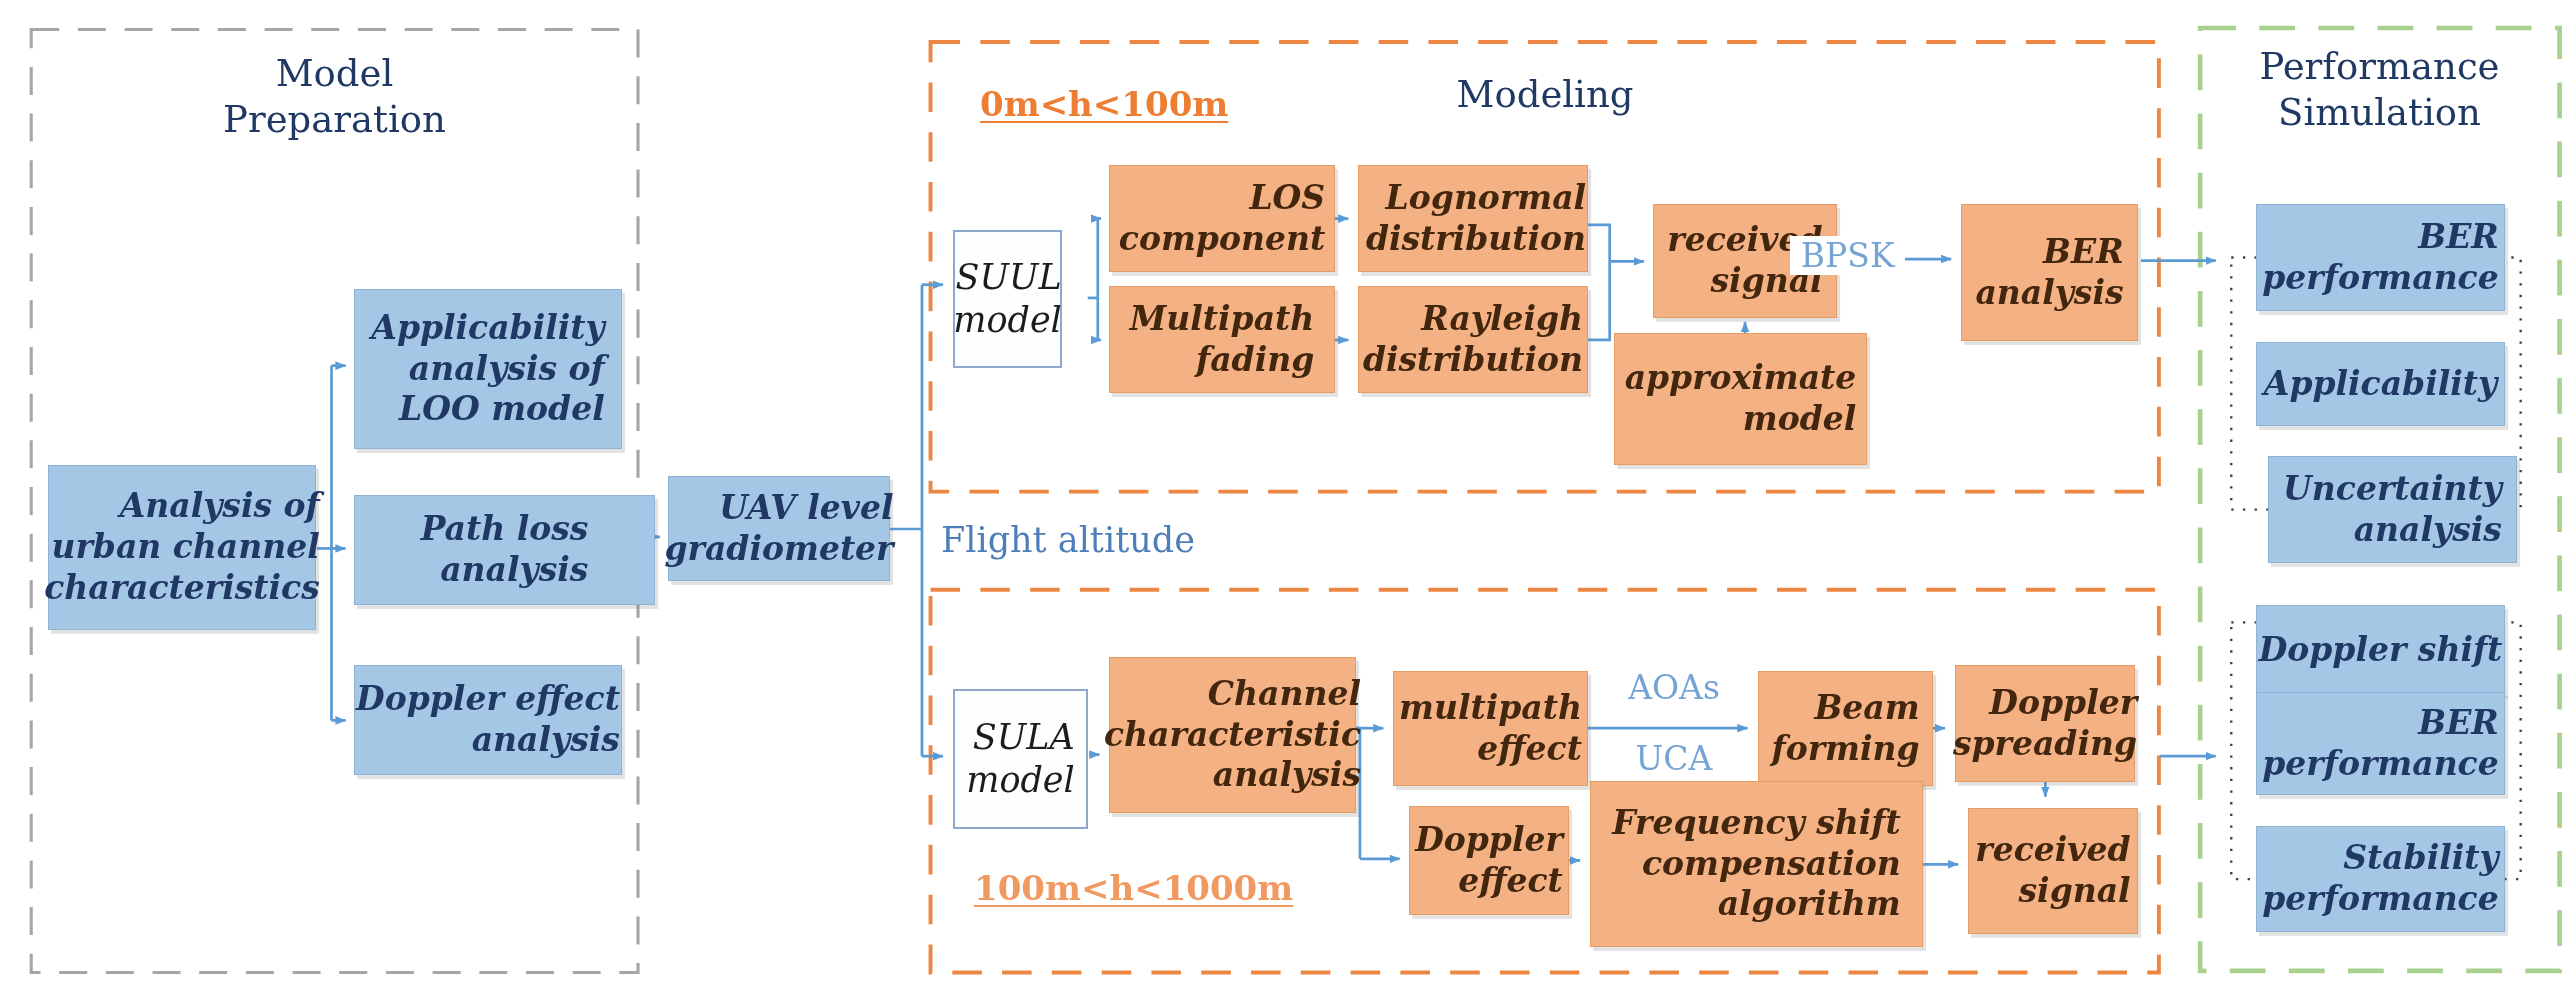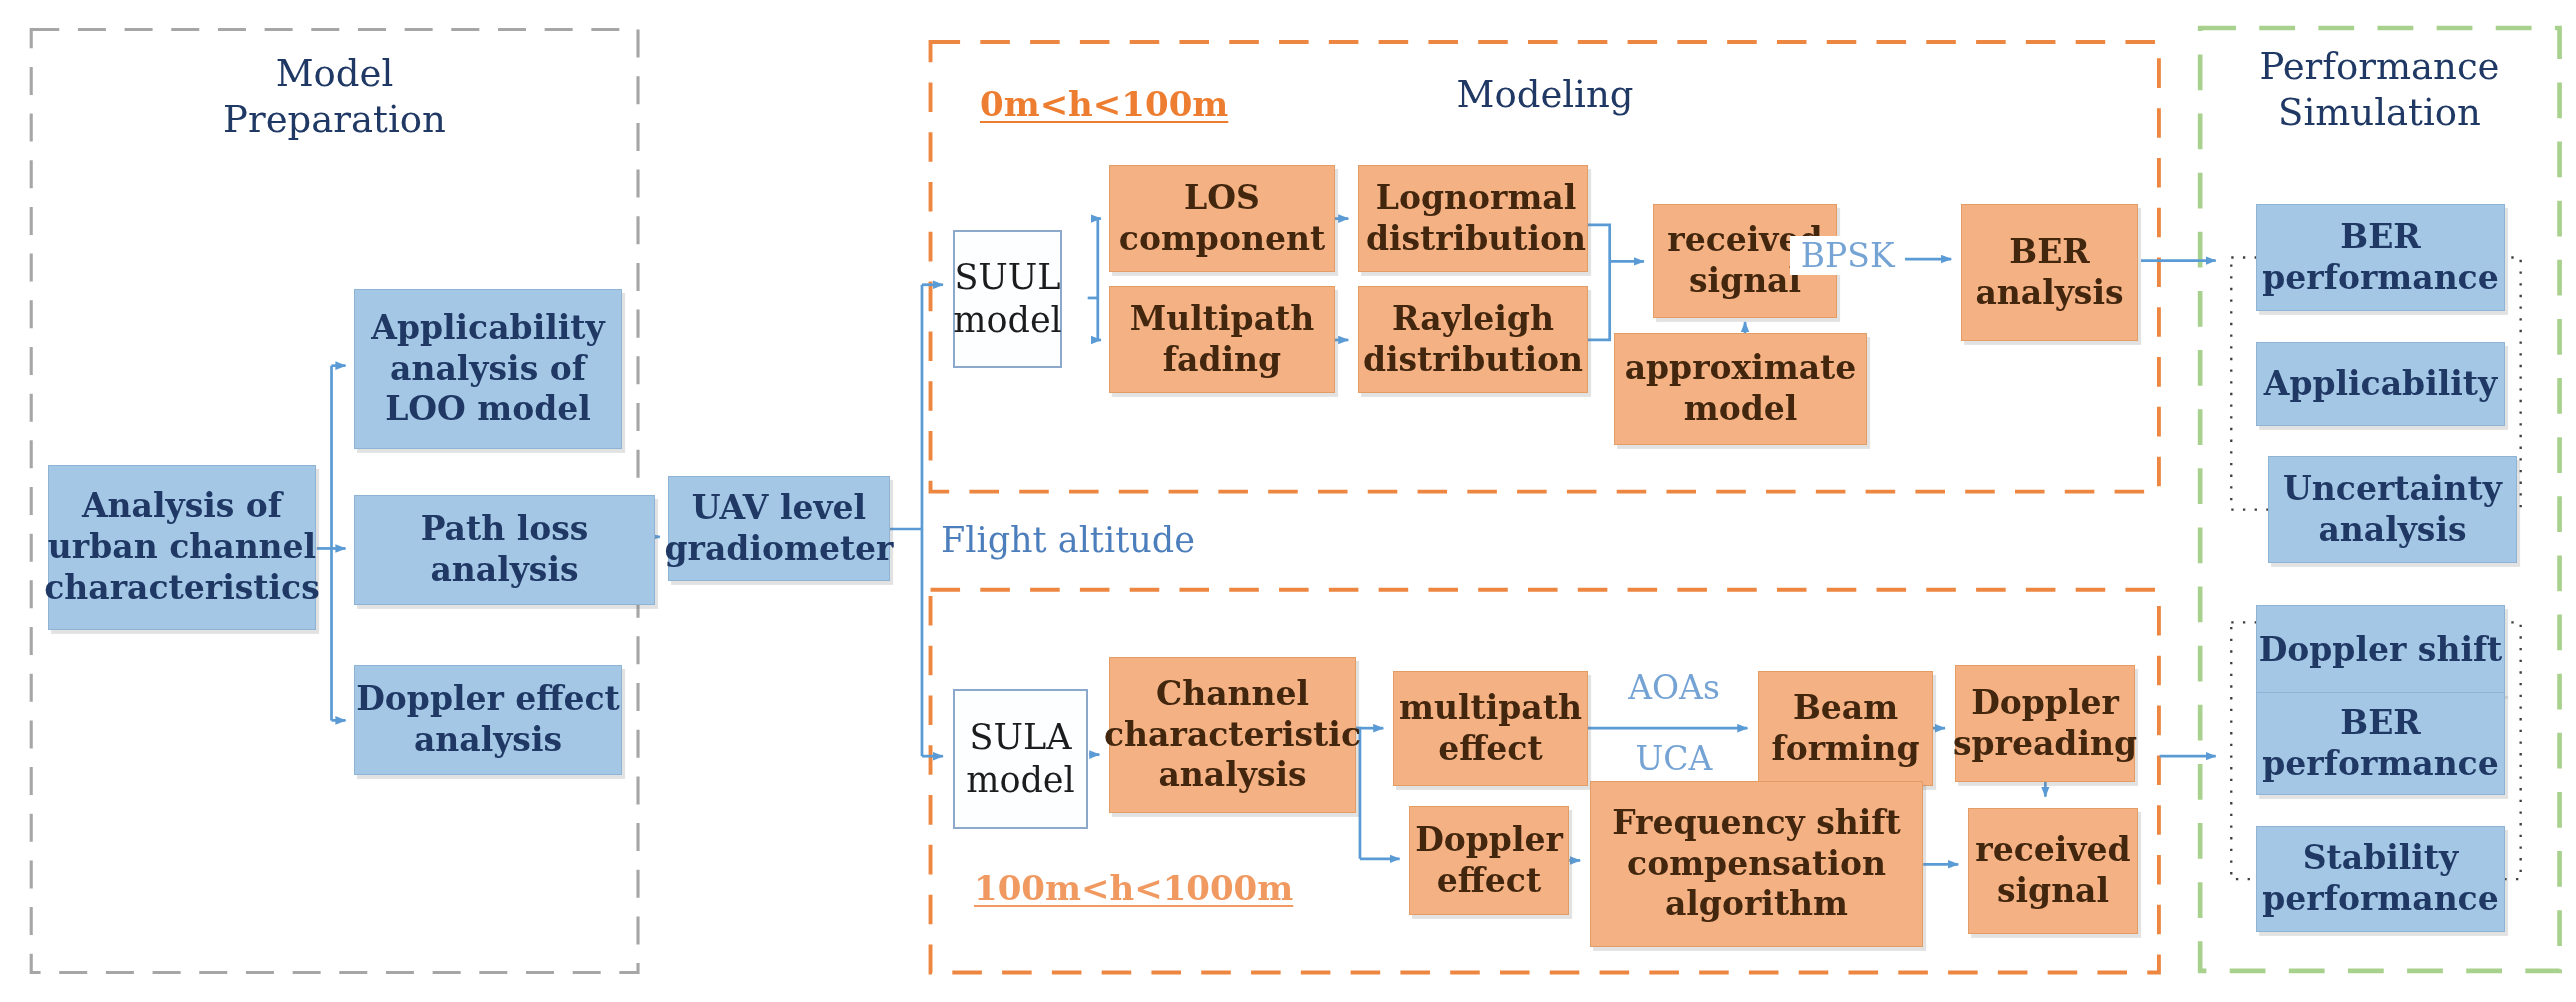--- a/index.html
+++ b/index.html
@@ -20,22 +20,22 @@
     box-shadow:3.1px 3.9px 0 rgba(125,125,125,0.22);
   }
   .orange{
     background:#F4B183;border:1.6px solid #E39C64;color:#42260E;
     box-shadow:3.1px 3.9px 0 rgba(125,125,125,0.22);
   }
   .white{
     background:#FDFEFF;border:2.3px solid #8CA9CC;color:#1C1C1C;
   }
   .lbl{
-    white-space:pre-line;text-align:center;font-weight:700;
-    font-size:33px;line-height:1.24;
+    white-space:pre-line;text-align:right;font-weight:700;
+    font-size:33px;line-height:1.24;font-style:italic;
   }
   .white .lbl{font-weight:400;font-size:35px;}
   .title{
     position:absolute;text-align:center;color:#1F3864;font-size:37px;
     line-height:1.24;white-space:pre-line;z-index:3;font-weight:400;
   }
   .alt-label{
     position:absolute;color:#ED7D31;font-size:34px;font-weight:600;z-index:3;
     text-decoration:underline;text-underline-offset:5.4px;text-decoration-thickness:2.3px;
   }
@@ -158,21 +158,21 @@
 distribution</span>
     </div>
   <div class="box orange" style="left:1358px;top:286px;width:230px;height:107px;">
     <span class="lbl">Rayleigh
 distribution</span>
     </div>
   <div class="box orange" style="left:1653px;top:204px;width:184px;height:114px;">
     <span class="lbl">received
 signal</span>
     </div>
-  <div class="box orange" style="left:1614px;top:333px;width:253px;height:112px;">
+  <div class="box orange" style="left:1614px;top:333px;width:253px;height:132px;">
     <span class="lbl">approximate
 model</span>
     </div>
   <div class="box orange" style="left:1961px;top:204px;width:177px;height:137px;">
     <span class="lbl">BER
 analysis</span>
     </div>
 
   <div class="box white" style="left:953px;top:689px;width:135px;height:140px;">
     <span class="lbl">SULA

